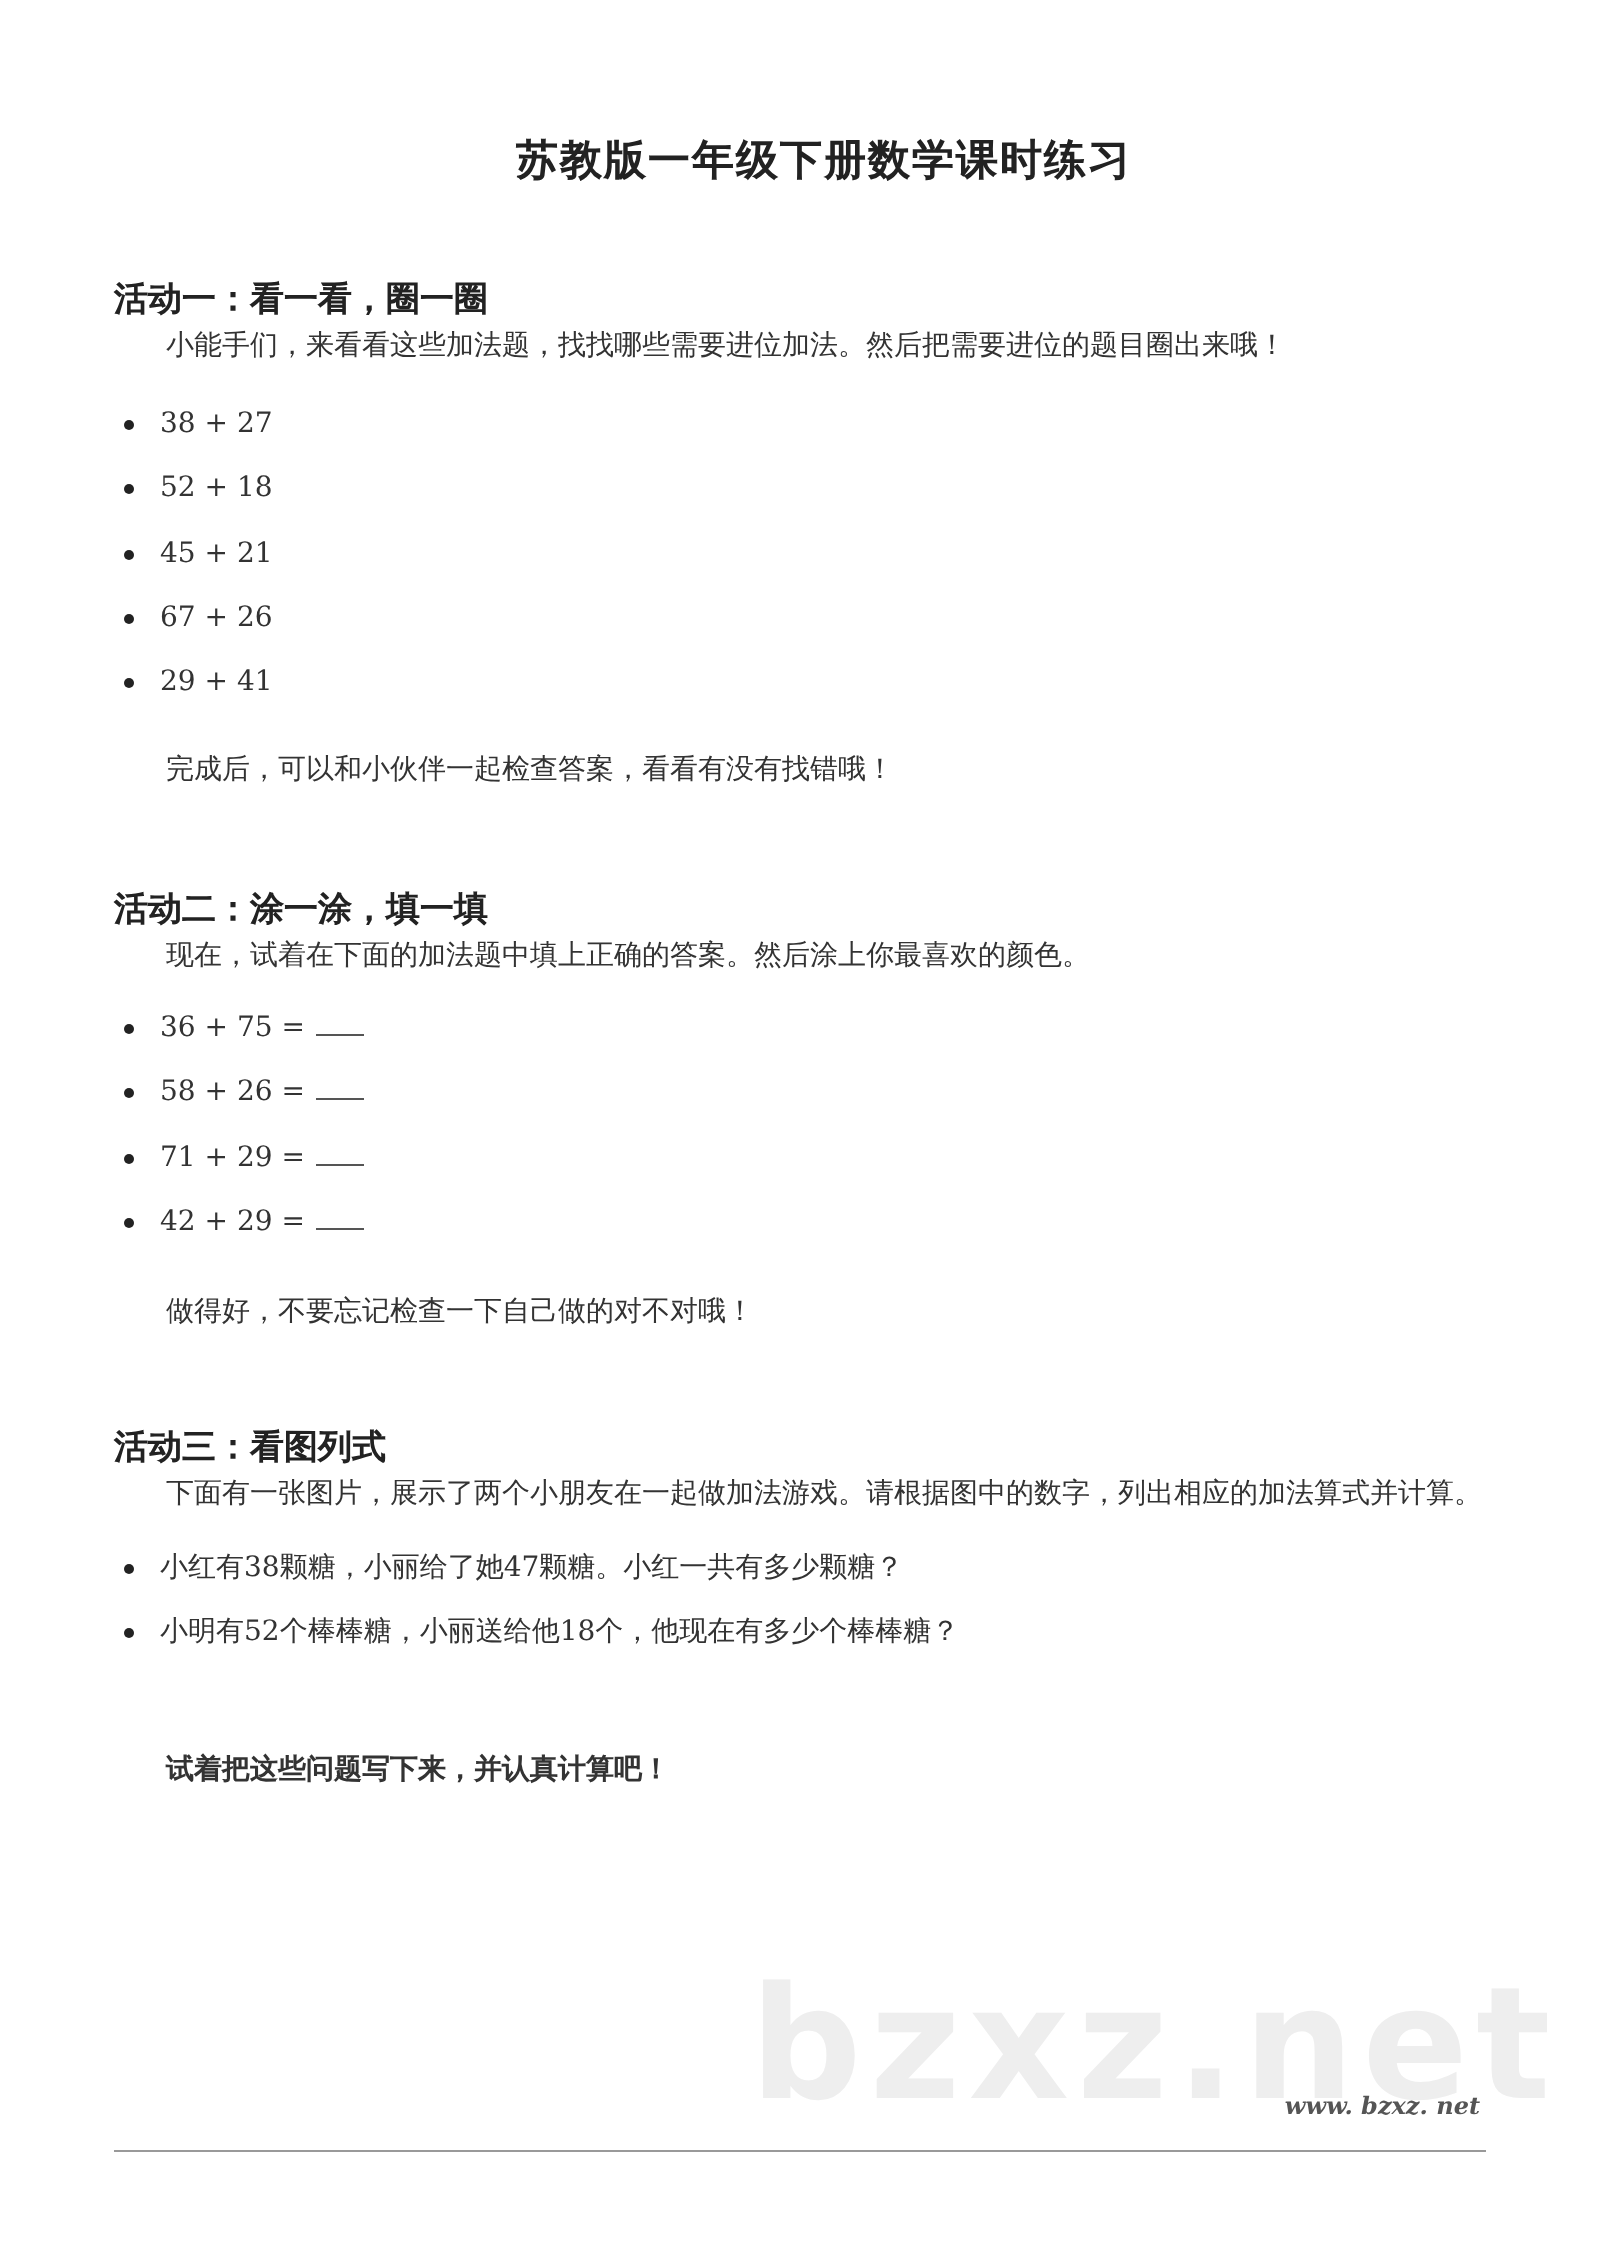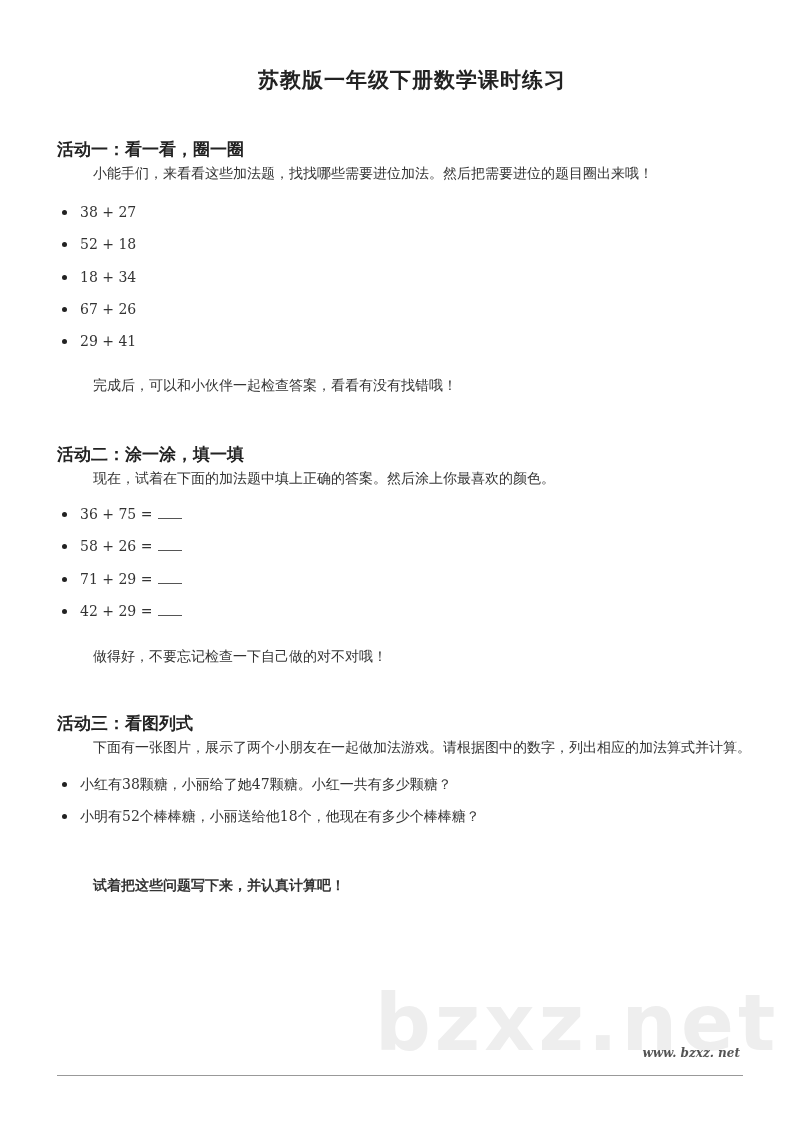--- a/index.html
+++ b/index.html
@@ -1,41 +1,41 @@
 <!DOCTYPE html>
 <html><head>
 <meta charset="utf-8">
 <style>
   html, body { margin:0; padding:0; }
   body { width:800px; height:1130px; background:#ffffff; position:relative; overflow:hidden;
          font-family:"DejaVu Serif","Liberation Serif",serif; color:#333; }
   .title { position:absolute; top:66px; left:0; width:800px; text-align:center;
            font-size:21px; font-weight:bold; color:#222; letter-spacing:1px;padding-left:12px; }
   .h2 { position:absolute; left:57px; font-size:17px; font-weight:bold; color:#222;margin-top:16px; }
-  .para { position:absolute; left:61px; width:690px; font-size:14px; color:#333; line-height:30px; text-indent:32px; }
+  .para { position:absolute; left:51px; width:690px; font-size:14px; color:#333; line-height:30px; text-indent:32px; }
   ul.list { position:absolute; left:60px; margin:0; padding:0; list-style:none; }
   ul.list li { font-size:14px; color:#333; line-height:32.3px; padding-left:20px; position:relative; }
   ul.list li::before { content:""; position:absolute; left:2px; top:14px; width:5px; height:5px; border-radius:50%; background:#222; }
   .blank { display:inline-block; width:24px; border-bottom:1px solid #555; height:12px; margin-left:6px; vertical-align:baseline; }
   .watermark { position:absolute; left:375px; top:978px; font-family:"DejaVu Sans","Liberation Sans",sans-serif;
                font-weight:bold; font-size:78px; color:#eeeeee; letter-spacing:4px; }
   .footer-rule { position:absolute; left:57px; top:1075px; width:686px; height:1px; background:#999; }
   .footer-url { position:absolute; right:60px; top:1046px; font-style:italic; font-size:12px; color:#555;font-weight:bold; }
 </style>
 </head>
 <body>
 
 <div class="title">苏教版一年级下册数学课时练习</div>
 
 <div class="h2" style="top:122px;">活动一：看一看，圈一圈</div>
 <div class="para" style="top:158px;">小能手们，来看看这些加法题，找找哪些需要进位加法。然后把需要进位的题目圈出来哦！</div>
 <ul class="list" style="top:196px;">
   <li>38 + 27</li>
   <li>52 + 18</li>
-  <li>18 + 34</li>
+  <li>45 + 21</li>
   <li>67 + 26</li>
   <li>29 + 41</li>
 </ul>
 <div class="para" style="top:370px;">完成后，可以和小伙伴一起检查答案，看看有没有找错哦！</div>
 
 <div class="h2" style="top:427px;">活动二：涂一涂，填一填</div>
 <div class="para" style="top:463px;">现在，试着在下面的加法题中填上正确的答案。然后涂上你最喜欢的颜色。</div>
 <ul class="list" style="top:498px;">
   <li><span>36 + 75 =</span><span class="blank"></span></li>
   <li><span>58 + 26 =</span><span class="blank"></span></li>

